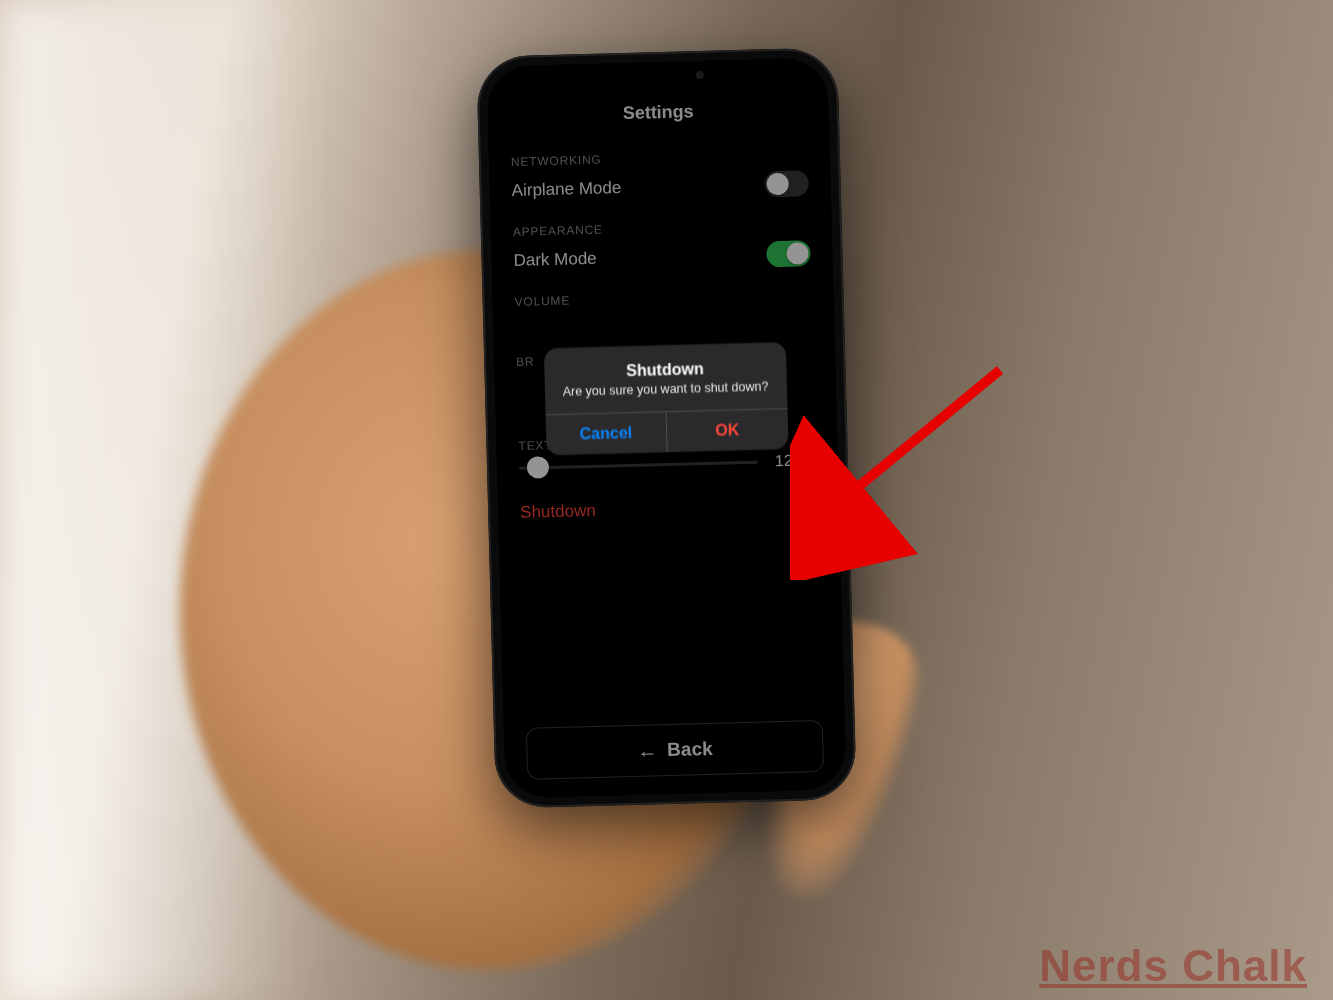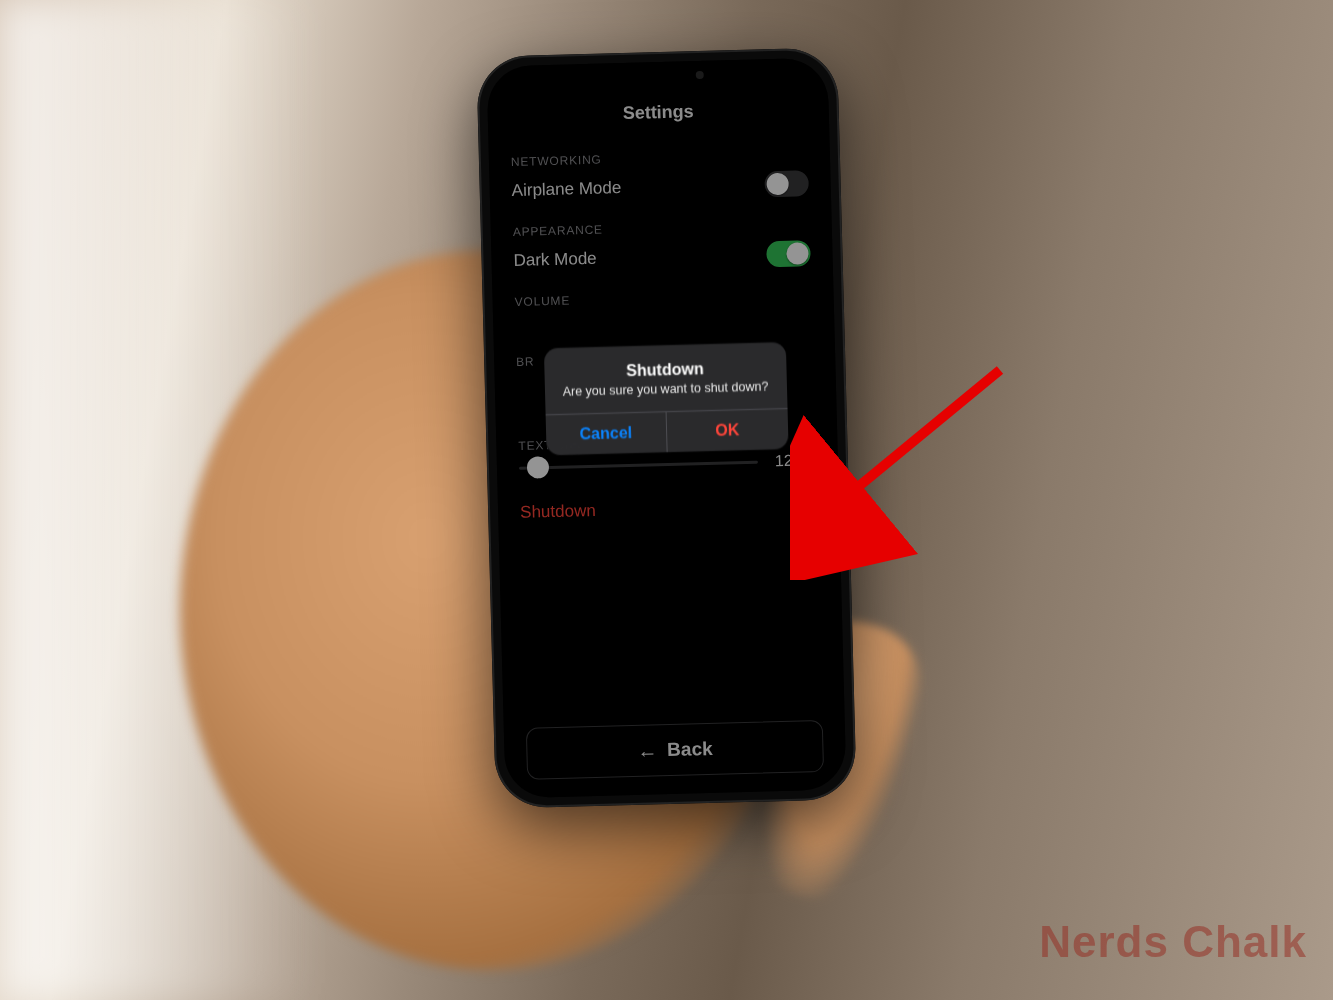--- a/index.html
+++ b/index.html
@@ -126,24 +126,25 @@
   .alert-btn {
     flex:1; text-align:center; padding:11px 0; font-size:16px; cursor:pointer;
   }
   .alert-btn.cancel { color:#0a84ff; font-weight:600; border-right:0.5px solid rgba(120,120,128,0.45); }
   .alert-btn.ok { color:#ff453a; font-weight:600; }
 
   .arrow-annot {
     position:absolute; left:790px; top:350px; z-index:100; pointer-events:none;
   }
   .watermark {
-    position:absolute; right:26px; bottom:33px;
+    position:absolute; right:26px; bottom:9px;
     font-size:44px; font-weight:800; letter-spacing:1px;
     color: rgba(150,40,30,0.5);
     font-family: Arial, sans-serif;
+    text-decoration: underline;
   }
 </style>
 </head>
 <body>
 
 <div class="bg-curtain-left"></div>
 <div class="hand"></div>
 <div class="thumb"></div>
 
 <div class="phone">

